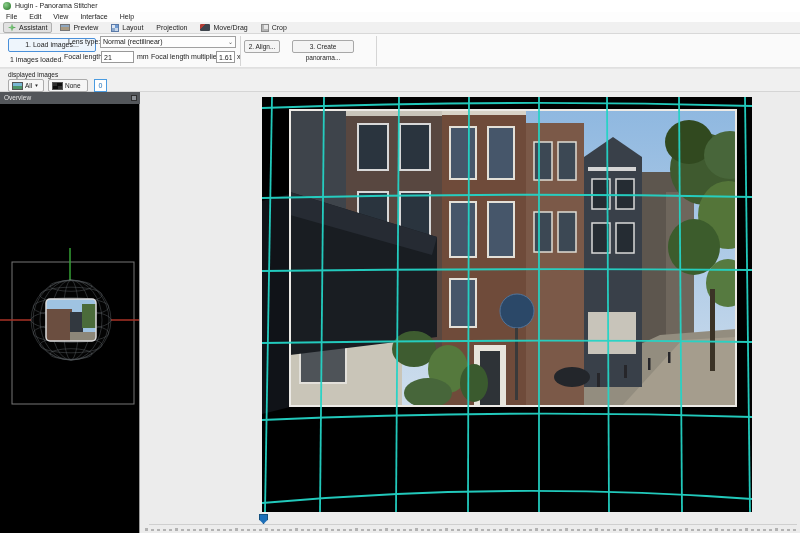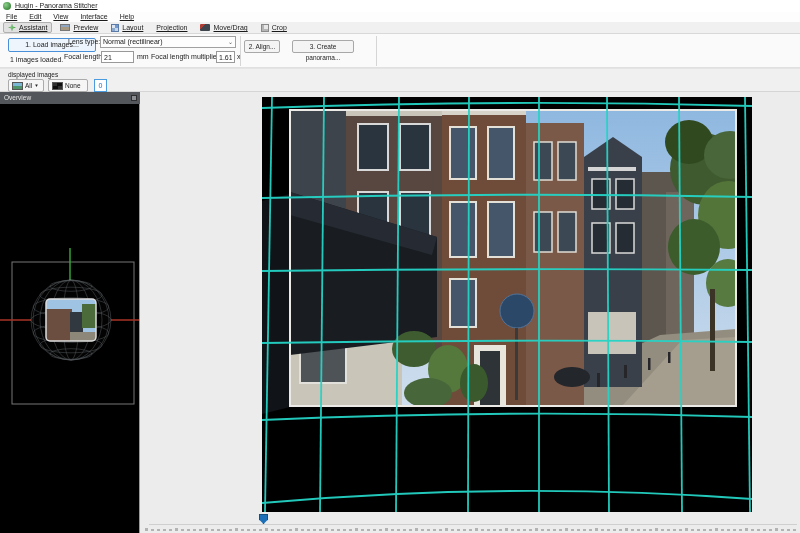--- a/index.html
+++ b/index.html
@@ -1,18 +1,18 @@
 <!DOCTYPE html>
 <html><head>
 <meta charset="utf-8">
 <style>
   * { margin:0; padding:0; box-sizing:border-box; }
   html,body { width:800px; height:533px; overflow:hidden; }
   body { font-family:"Liberation Sans", sans-serif; background:#f0f0f0; color:#1a1a1a; position:relative; }
-  .abs { position:absolute;text-decoration:underline; }
+  .abs { position:absolute; }
 
   
   .titlebar { left:0; top:0; width:800px; height:12px; background:#ffffff; display:flex; align-items:center; gap:4px; padding-left:3px; }
   .hugin-logo { width:8px; height:8px; border-radius:50%; background:radial-gradient(circle at 35% 35%, #8ccf8c, #1f6f1f); }
   .title-text { font-size:7px; color:#222; line-height:12px; }
 
   
   .menubar { left:0; top:12px; width:800px; height:10px; background:#fdfdfd; display:flex; align-items:center; }
   .menu-item { font-size:7px; color:#222; padding:0 6px; line-height:10px; }
 

